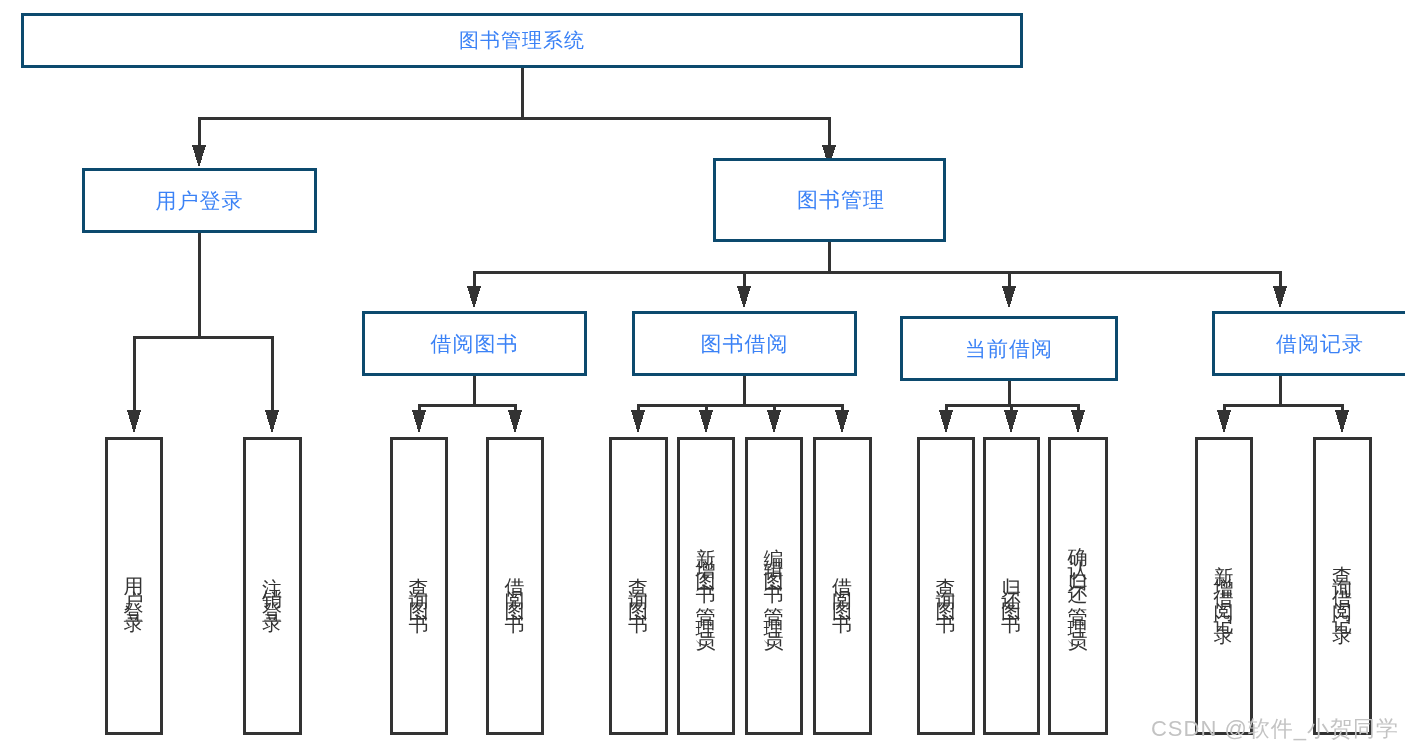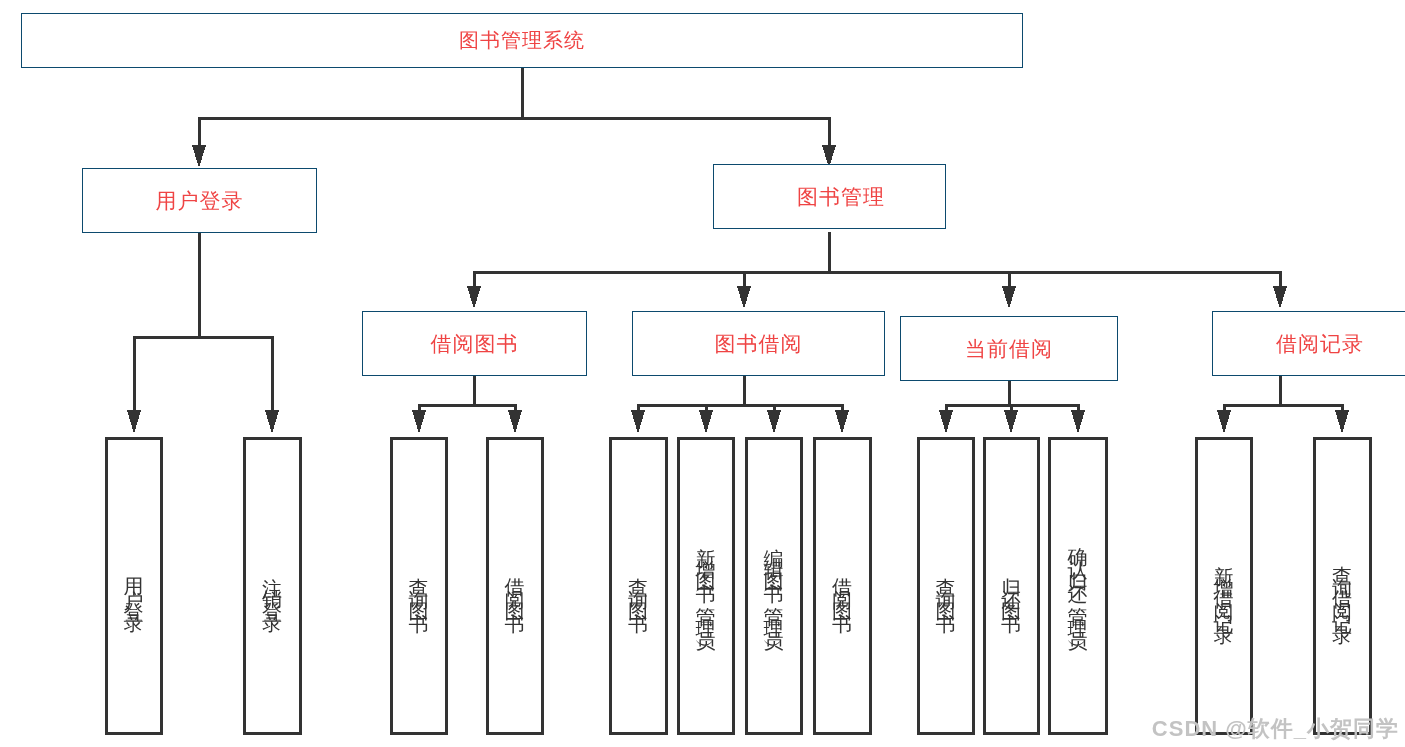--- a/index.html
+++ b/index.html
@@ -17,26 +17,26 @@
   }
   .connectors {
     position: absolute;
     left: 0; top: 0;
     width: 1405px;
     height: 747px;
   }
   .hbox {
     position: absolute;
     box-sizing: border-box;
-    border: 1px solid #0c4a6e;
+    border: 3px solid #0c4a6e;
     background: #ffffff;
     display: flex;
     align-items: center;
     justify-content: center;
-    color: #ef4444;
+    color: #3b82f6;
     font-size: 21px;
     letter-spacing: 1px;
     white-space: nowrap;
   }
   .hbox.root { font-size: 20px; }
   .vbox {
     position: absolute;
     box-sizing: border-box;
     border: 3px solid #333333;
     background: #ffffff;
@@ -57,21 +57,20 @@
   }
   .watermark {
     position: absolute;
     right: 6px;
     bottom: 3px;
     font-size: 22px;
     color: #c3c3c3;
     letter-spacing: 1px;
     z-index: 10;
     white-space: nowrap;
-    font-weight: bold;
   }
 </style>
 </head>
 <body>
 
 <div class="canvas">
 
   <svg class="connectors" width="1405" height="747" viewBox="0 0 1405 747" stroke="#333333" stroke-width="3" fill="#333333">
 
     <g shape-rendering="crispEdges">
@@ -144,24 +143,24 @@
       <line x1="1224" y1="404" x2="1224" y2="415"></line>
       <line x1="1342" y1="404" x2="1342" y2="415"></line>
       <polygon points="1217,410 1231,410 1224,434" stroke="none"></polygon>
       <polygon points="1335,410 1349,410 1342,434" stroke="none"></polygon>
     </g>
   </svg>
 
   <div class="hbox root" style="left:21px; top:13px; width:1002px; height:55px;">图书管理系统</div>
 
   <div class="hbox" style="left:82px; top:168px; width:235px; height:65px;">用户登录</div>
-  <div class="hbox" style="left:713px; top:164px; width:233px; height:65px;padding-left:23px;">图书管理</div>
+  <div class="hbox" style="left:713px; top:158px; width:233px; height:84px;padding-left:23px;">图书管理</div>
 
   <div class="hbox" style="left:362px; top:311px; width:225px; height:65px;">借阅图书</div>
-  <div class="hbox" style="left:632px; top:311px; width:253px; height:65px;">图书借阅</div>
+  <div class="hbox" style="left:632px; top:311px; width:225px; height:65px;">图书借阅</div>
   <div class="hbox" style="left:900px; top:316px; width:218px; height:65px;">当前借阅</div>
   <div class="hbox" style="left:1172px; top:311px; width:216px; height:65px;margin-left:40px;">借阅记录</div>
 
   <div class="vbox" style="left:105px; width:58px;">
     <span class="vtext">用户登录</span>
   </div>
   <div class="vbox" style="left:243px; width:59px;">
     <span class="vtext">注销登录</span>
   </div>
 

